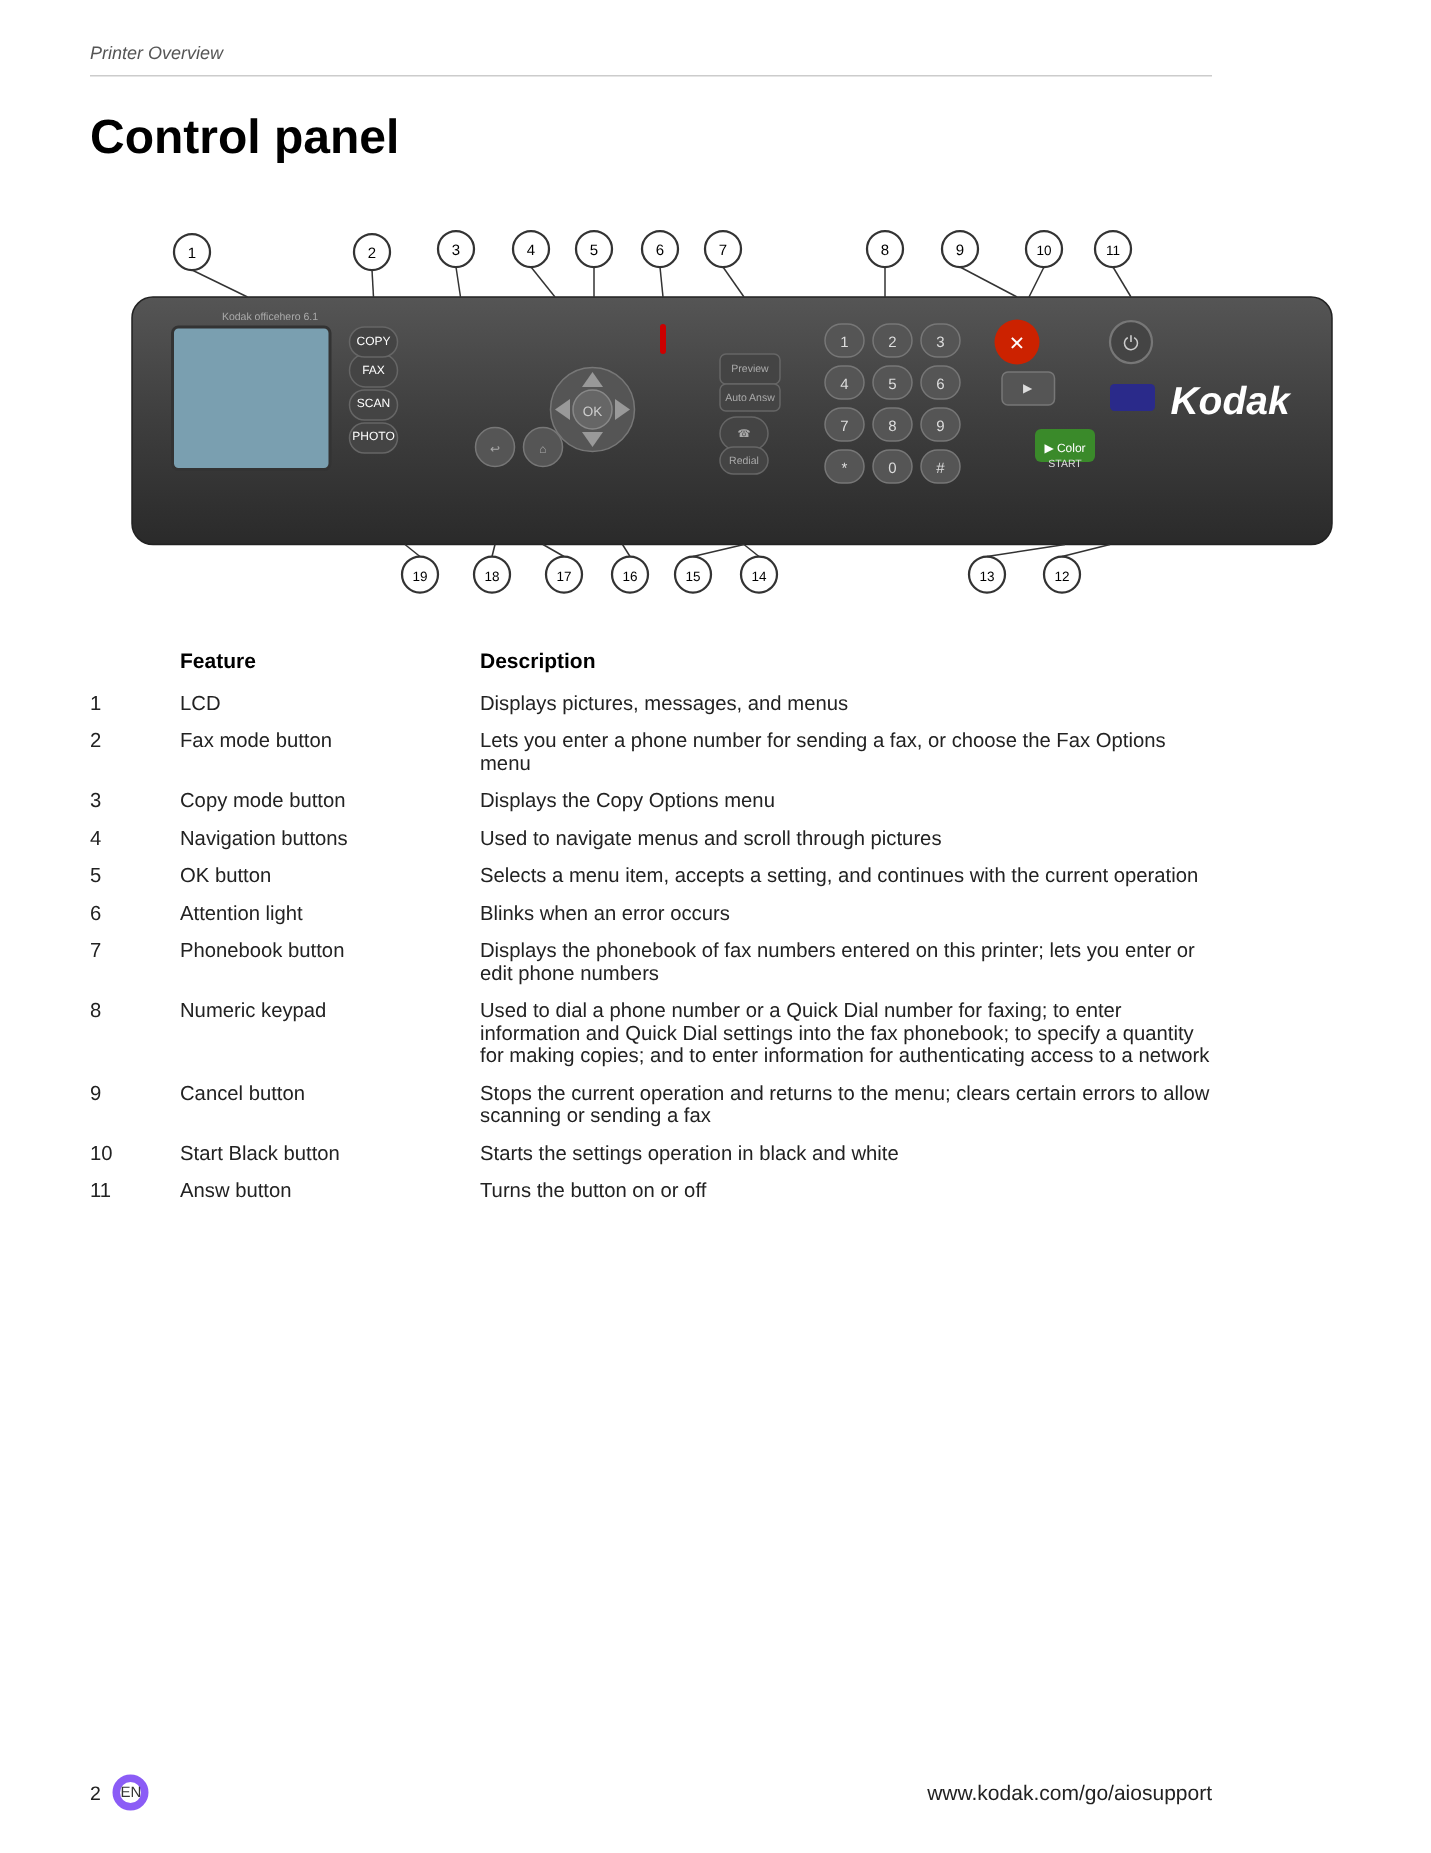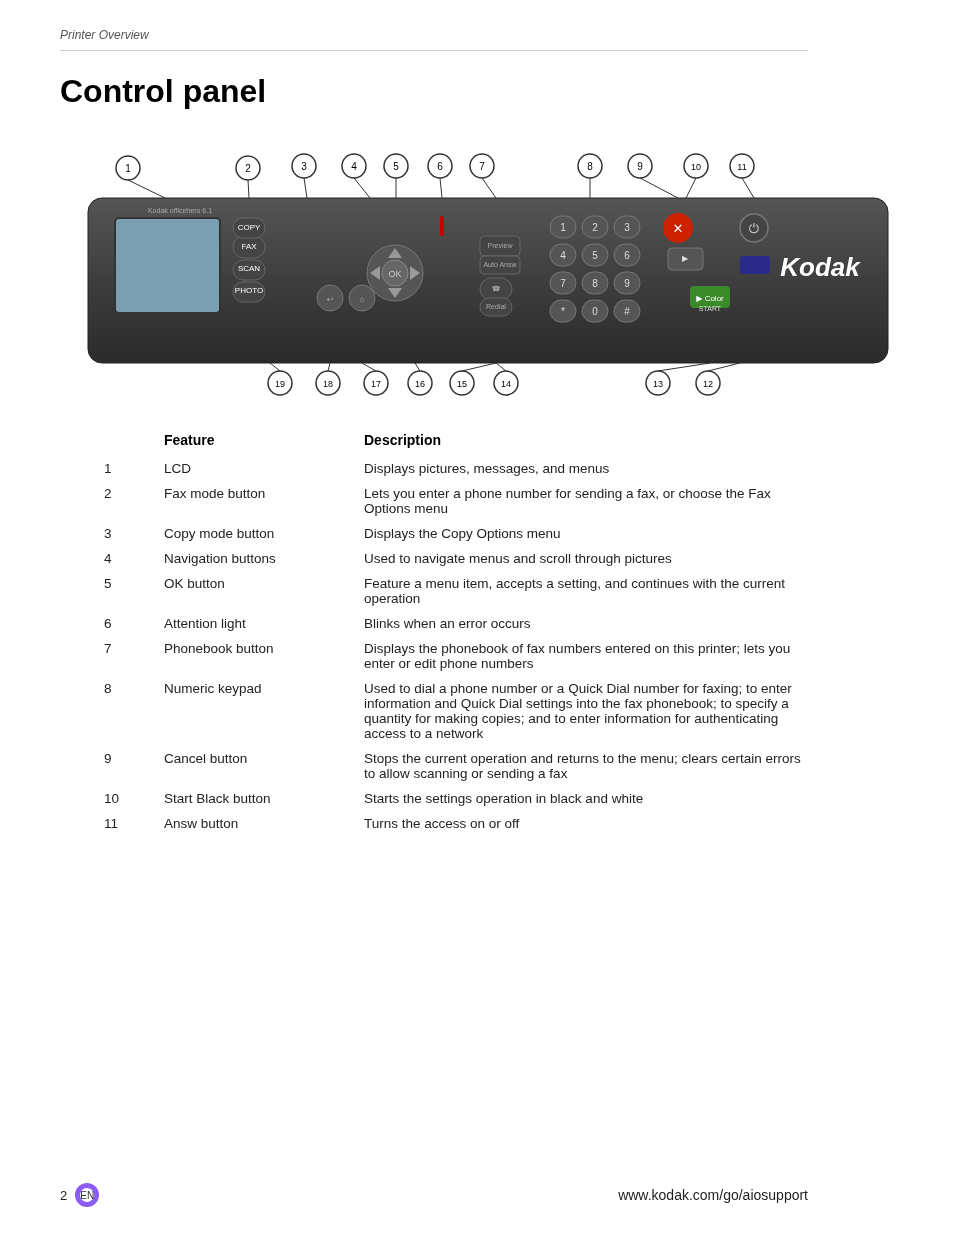--- a/index.html
+++ b/index.html
@@ -31,21 +31,20 @@
     .page-title {
       font-size: 32px;
       font-weight: bold;
       margin: 22px 0 18px 0;
       color: #000;
     }
 
     
     .table-section {
       margin-top: 10px;
-      margin-left: 44px;
     }
 
     .feature-table {
       width: 100%;
       border-collapse: collapse;
     }
 
     .feature-table thead tr th {
       font-weight: bold;
       font-size: 14px;
@@ -343,21 +342,21 @@
             <td>Displays the Copy Options menu</td>
           </tr>
           <tr>
             <td>4</td>
             <td>Navigation buttons</td>
             <td>Used to navigate menus and scroll through pictures</td>
           </tr>
           <tr>
             <td>5</td>
             <td>OK button</td>
-            <td>Feature a menu item, accepts a setting, and continues with the current operation</td>
+            <td>Selects a menu item, accepts a setting, and continues with the current operation</td>
           </tr>
           <tr>
             <td>6</td>
             <td>Attention light</td>
             <td>Blinks when an error occurs</td>
           </tr>
           <tr>
             <td>7</td>
             <td>Phonebook button</td>
             <td>Displays the phonebook of fax numbers entered on this printer; lets you enter or edit phone numbers</td>
@@ -373,21 +372,21 @@
             <td>Stops the current operation and returns to the menu; clears certain errors to allow scanning or sending a fax</td>
           </tr>
           <tr>
             <td>10</td>
             <td>Start Black button</td>
             <td>Starts the settings operation in black and white</td>
           </tr>
           <tr>
             <td>11</td>
             <td>Answ button</td>
-            <td>Turns the access on or off</td>
+            <td>Turns the button on or off</td>
           </tr>
         </tbody>
     </table>
   </div>
 
   <div class="footer">
     <div class="footer-left">
       <span class="page-number">2</span>
       <div class="lang-badge">EN</div>
     </div>

